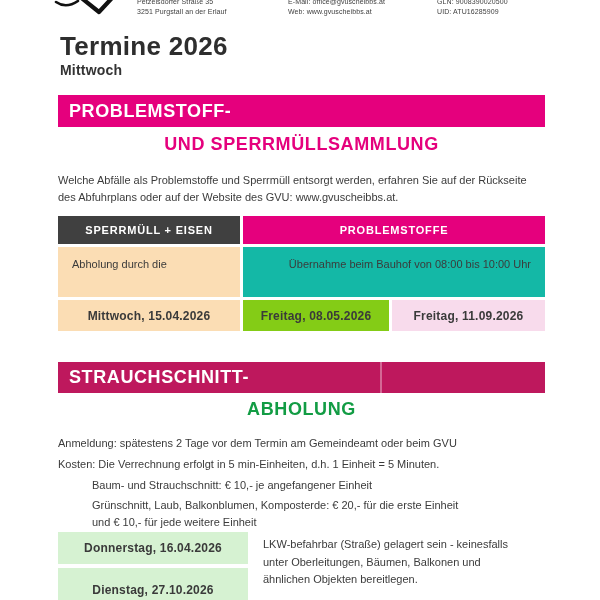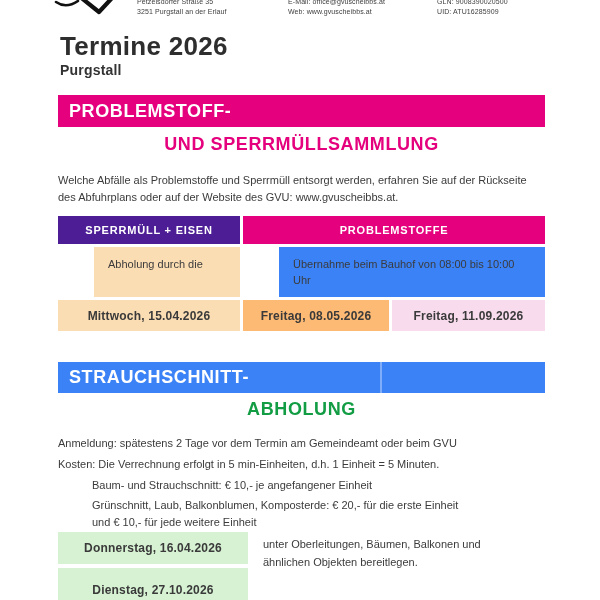--- a/index.html
+++ b/index.html
@@ -42,21 +42,21 @@
     column-gap: 3px; row-gap: 3px;
     width: 487px;
   }
   .cell { box-sizing: border-box; }
   .cell-header {
     height: 28px; display: flex; align-items: center; justify-content: center;
     color: #ffffff; font-size: 11px; font-weight: bold; letter-spacing: 0.8px;
   }
   .cell-info {
     height: 50px; padding: 9px 14px;
-    font-size: 11px; line-height: 16px; color: #3b3b3b; margin-left: 36px;
+    font-size: 11px; line-height: 16px; color: #3b3b3b;
   }
   .cell-date {
     height: 31px; display: flex; align-items: center; justify-content: center;
     font-size: 12px; font-weight: bold; color: #3a3a3a; letter-spacing: 0.2px;
   }
   .span2 { grid-column: span 2; }
 
   .green-date-cell {
     width: 190px; display: flex; align-items: center; justify-content: center;
     font-size: 12px; font-weight: bold; color: #3a3a3a; letter-spacing: 0.2px;
@@ -79,59 +79,60 @@
 <div class="abs contact" style="left:288px; top:-3px;">
   <div>E-Mail: office@gvuscheibbs.at</div>
   <div>Web: www.gvuscheibbs.at</div>
 </div>
 <div class="abs contact" style="left:437px; top:-3px;">
   <div>GLN: 9008390020500</div>
   <div>UID: ATU16285909</div>
 </div>
 
 <div class="abs doc-title" style="left:60px; top:31px;">Termine 2026</div>
-<div class="abs doc-subtitle" style="left:60px; top:62px;">Purgstall</div>
+<div class="abs doc-subtitle" style="left:60px; top:62px;">Mittwoch</div>
 
 <div class="abs banner" style="left:58px; top:95px; background:#E5007D;">PROBLEMSTOFF-</div>
 <div class="abs banner-sub" style="left:58px; top:134px; color:#E5007D;">UND SPERRMÜLLSAMMLUNG</div>
 
 <div class="abs body-text" style="left:58px; top:172px; width:490px;">
   <div>Welche Abfälle als Problemstoffe und Sperrmüll entsorgt werden, erfahren Sie auf der Rückseite</div>
   <div>des Abfuhrplans oder auf der Website des GVU: www.gvuscheibbs.at.</div>
 </div>
 
 <div class="abs waste-table" style="left:58px; top:216px;">
-  <div class="cell cell-header" style="background:#4c1d95;">SPERRMÜLL + EISEN</div>
+  <div class="cell cell-header" style="background:#404040;">SPERRMÜLL + EISEN</div>
   <div class="cell cell-header span2" style="background:#E5007D;">PROBLEMSTOFFE</div>
 
   <div class="cell cell-info" style="background:#FBDDB4;">
     <div>Abholung durch die</div>
   </div>
-  <div class="cell cell-info span2" style="background:#3b82f6;">
+  <div class="cell cell-info span2" style="background:#14b8a6;text-align:right;">
     <div>Übernahme beim Bauhof von 08:00 bis 10:00 Uhr</div>
   </div>
 
   <div class="cell cell-date" style="background:#FBDDB4;">Mittwoch, 15.04.2026</div>
-  <div class="cell cell-date" style="background:#fdba74;">Freitag, 08.05.2026</div>
+  <div class="cell cell-date" style="background:#84cc16;">Freitag, 08.05.2026</div>
   <div class="cell cell-date" style="background:#F8DBEC;">Freitag, 11.09.2026</div>
 </div>
 
-<div class="abs banner" style="left:58px; top:362px; height:31px; line-height:31px; background:#3b82f6;">
+<div class="abs banner" style="left:58px; top:362px; height:31px; line-height:31px; background:#be185d;">
   <span>STRAUCHSCHNITT-</span>
   <span class="seam" style="left:322px;"></span>
 </div>
 <div class="abs banner-sub" style="left:58px; top:399px; color:#129C44;">ABHOLUNG</div>
 
 <div class="abs body-text" style="left:58px; top:435px; width:490px;">Anmeldung: spätestens 2 Tage vor dem Termin am Gemeindeamt oder beim GVU</div>
 <div class="abs body-text" style="left:58px; top:456px; width:490px;">Kosten: Die Verrechnung erfolgt in 5 min-Einheiten, d.h. 1 Einheit = 5 Minuten.</div>
 <div class="abs body-text" style="left:92px; top:477px; width:456px;">Baum- und Strauchschnitt: € 10,- je angefangener Einheit</div>
 <div class="abs body-text" style="left:92px; top:497px; width:456px;">
   <div>Grünschnitt, Laub, Balkonblumen, Komposterde: € 20,- für die erste Einheit</div>
   <div>und € 10,- für jede weitere Einheit</div>
 </div>
 
 <div class="abs green-date-cell" style="left:58px; top:532px; height:32px; background:#D6F2D2;">Donnerstag, 16.04.2026</div>
 <div class="abs green-date-cell" style="left:58px; top:568px; height:44px; background:#D6F2D2;">Dienstag, 27.10.2026</div>
 
 <div class="abs body-text" style="left:263px; top:536px; width:285px; line-height:17.5px;">
+  <div>LKW-befahrbar (Straße) gelagert sein - keinesfalls</div>
   <div>unter Oberleitungen, Bäumen, Balkonen und</div>
   <div>ähnlichen Objekten bereitlegen.</div>
 </div>
 
 </body></html>

